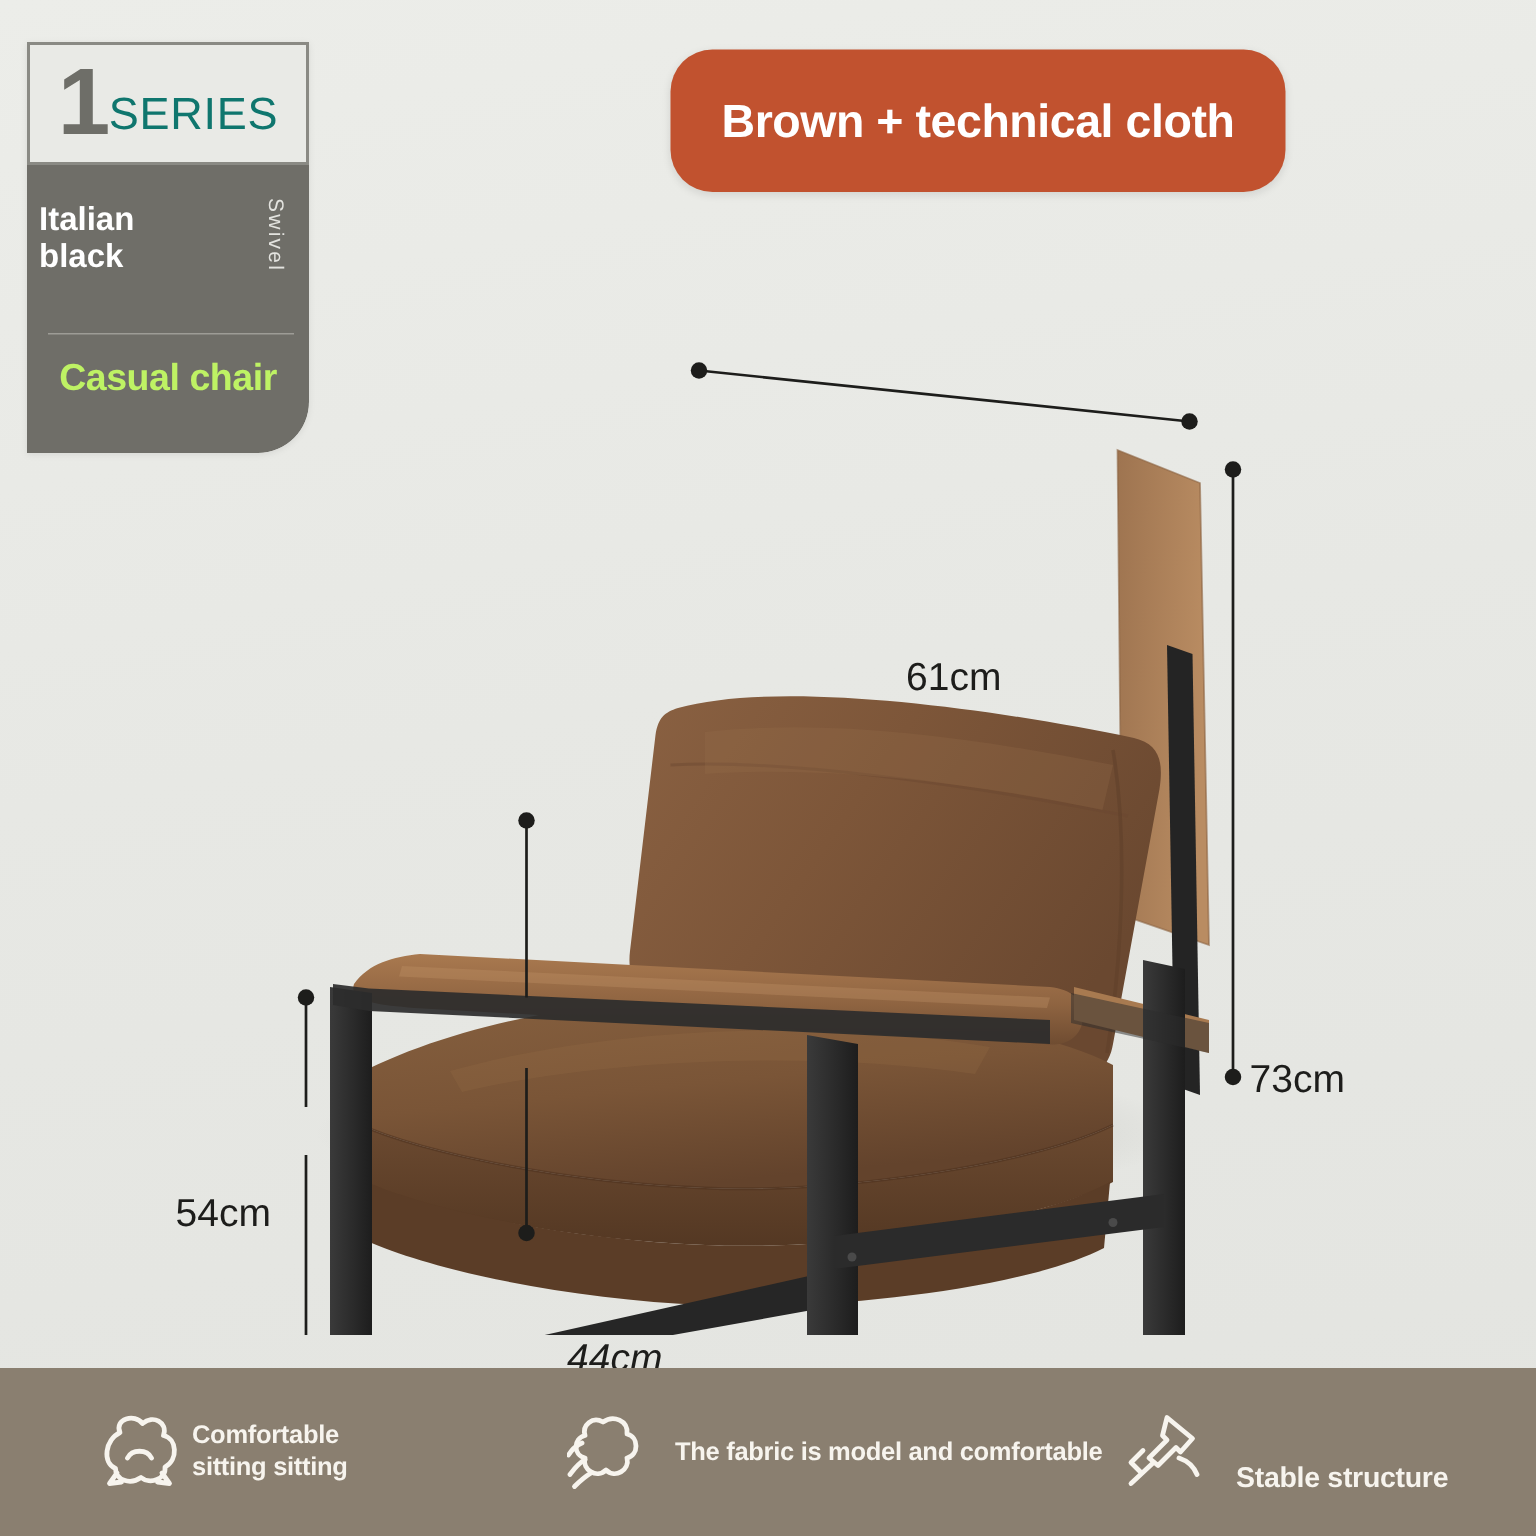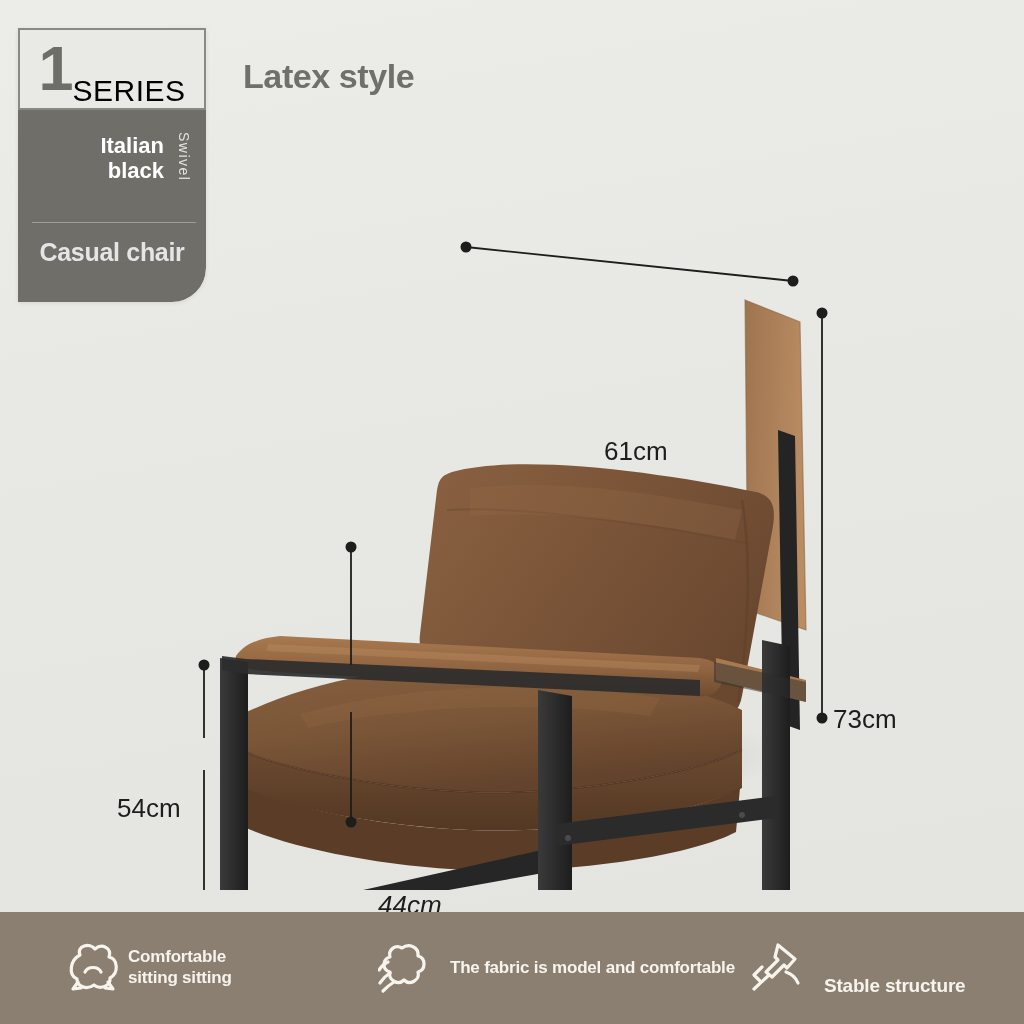--- a/index.html
+++ b/index.html
@@ -31,45 +31,45 @@
     background:#e9eae6;
     border:2px solid #8a8a84;
     display:flex; align-items:center; justify-content:center;
     gap:1px;
   }
   .badge-num {
     font-size:63px; font-weight:bold; color:#6e6e68;
     line-height:.82; letter-spacing:-2px;
   }
   .badge-series {
-    font-size:30px; color:#000000; letter-spacing:.5px;
-    align-self:flex-end; padding-bottom:0;
+    font-size:30px; color:#0f766e; letter-spacing:.5px;
+    align-self:flex-end; padding-bottom:14px;
   }
   .badge-body {
     position:absolute; left:0; top:82px; width:188px; height:192px;
     background:#6f6e68;
     border-radius:0 0 34px 0;
   }
   .badge-italian {
     position:absolute; left:8px; top:24px; width:138px;
-    text-align:right; color:#fff; font-weight:bold;
+    text-align:left; color:#fff; font-weight:bold;
     font-size:22px; line-height:1.12;
   }
   .badge-swivel {
     position:absolute; right:14px; top:22px;
     color:#e3e3df; font-size:14px; letter-spacing:1.5px;
     writing-mode:vertical-rl; text-orientation:mixed;
   }
   .badge-rule {
     position:absolute; left:14px; right:10px; top:112px;
     height:1px; background:#9d9c96;
   }
   .badge-casual {
     position:absolute; left:0; right:0; top:128px;
-    text-align:center; color:#e5e5e5; font-weight:bold; font-size:25px;
+    text-align:center; color:#bef264; font-weight:bold; font-size:25px;
     letter-spacing:-.3px;
   }
 
   
   #latex-style {
     position:absolute; left:243px; top:57px;
     font-size:34px; font-weight:bold; color:#70706a;
     letter-spacing:-.4px; white-space:nowrap;
   }
   #brown-badge {
@@ -150,22 +150,24 @@
       <div class="badge-italian">
         <div>Italian</div>
         <div>black</div>
       </div>
       <div class="badge-swivel">Swivel</div>
       <div class="badge-rule"></div>
       <div class="badge-casual">Casual chair</div>
     </div>
   </div>
 
-  <div id="latex-style">Latex style</div>
-
+
+  <div id="brown-badge">
+    <span>Brown + technical cloth</span>
+  </div>
 
 
   <div id="chair-stage">
     <svg id="chair-svg" width="1024" height="680" viewBox="0 0 1024 680">
       <defs>
         <linearGradient id="gBackCushion" x1="0" y1="0" x2="1" y2="0.5">
           <stop offset="0%" stop-color="#8a6142"></stop>
           <stop offset="45%" stop-color="#7d5639"></stop>
           <stop offset="100%" stop-color="#6a4830"></stop>
         </linearGradient>

